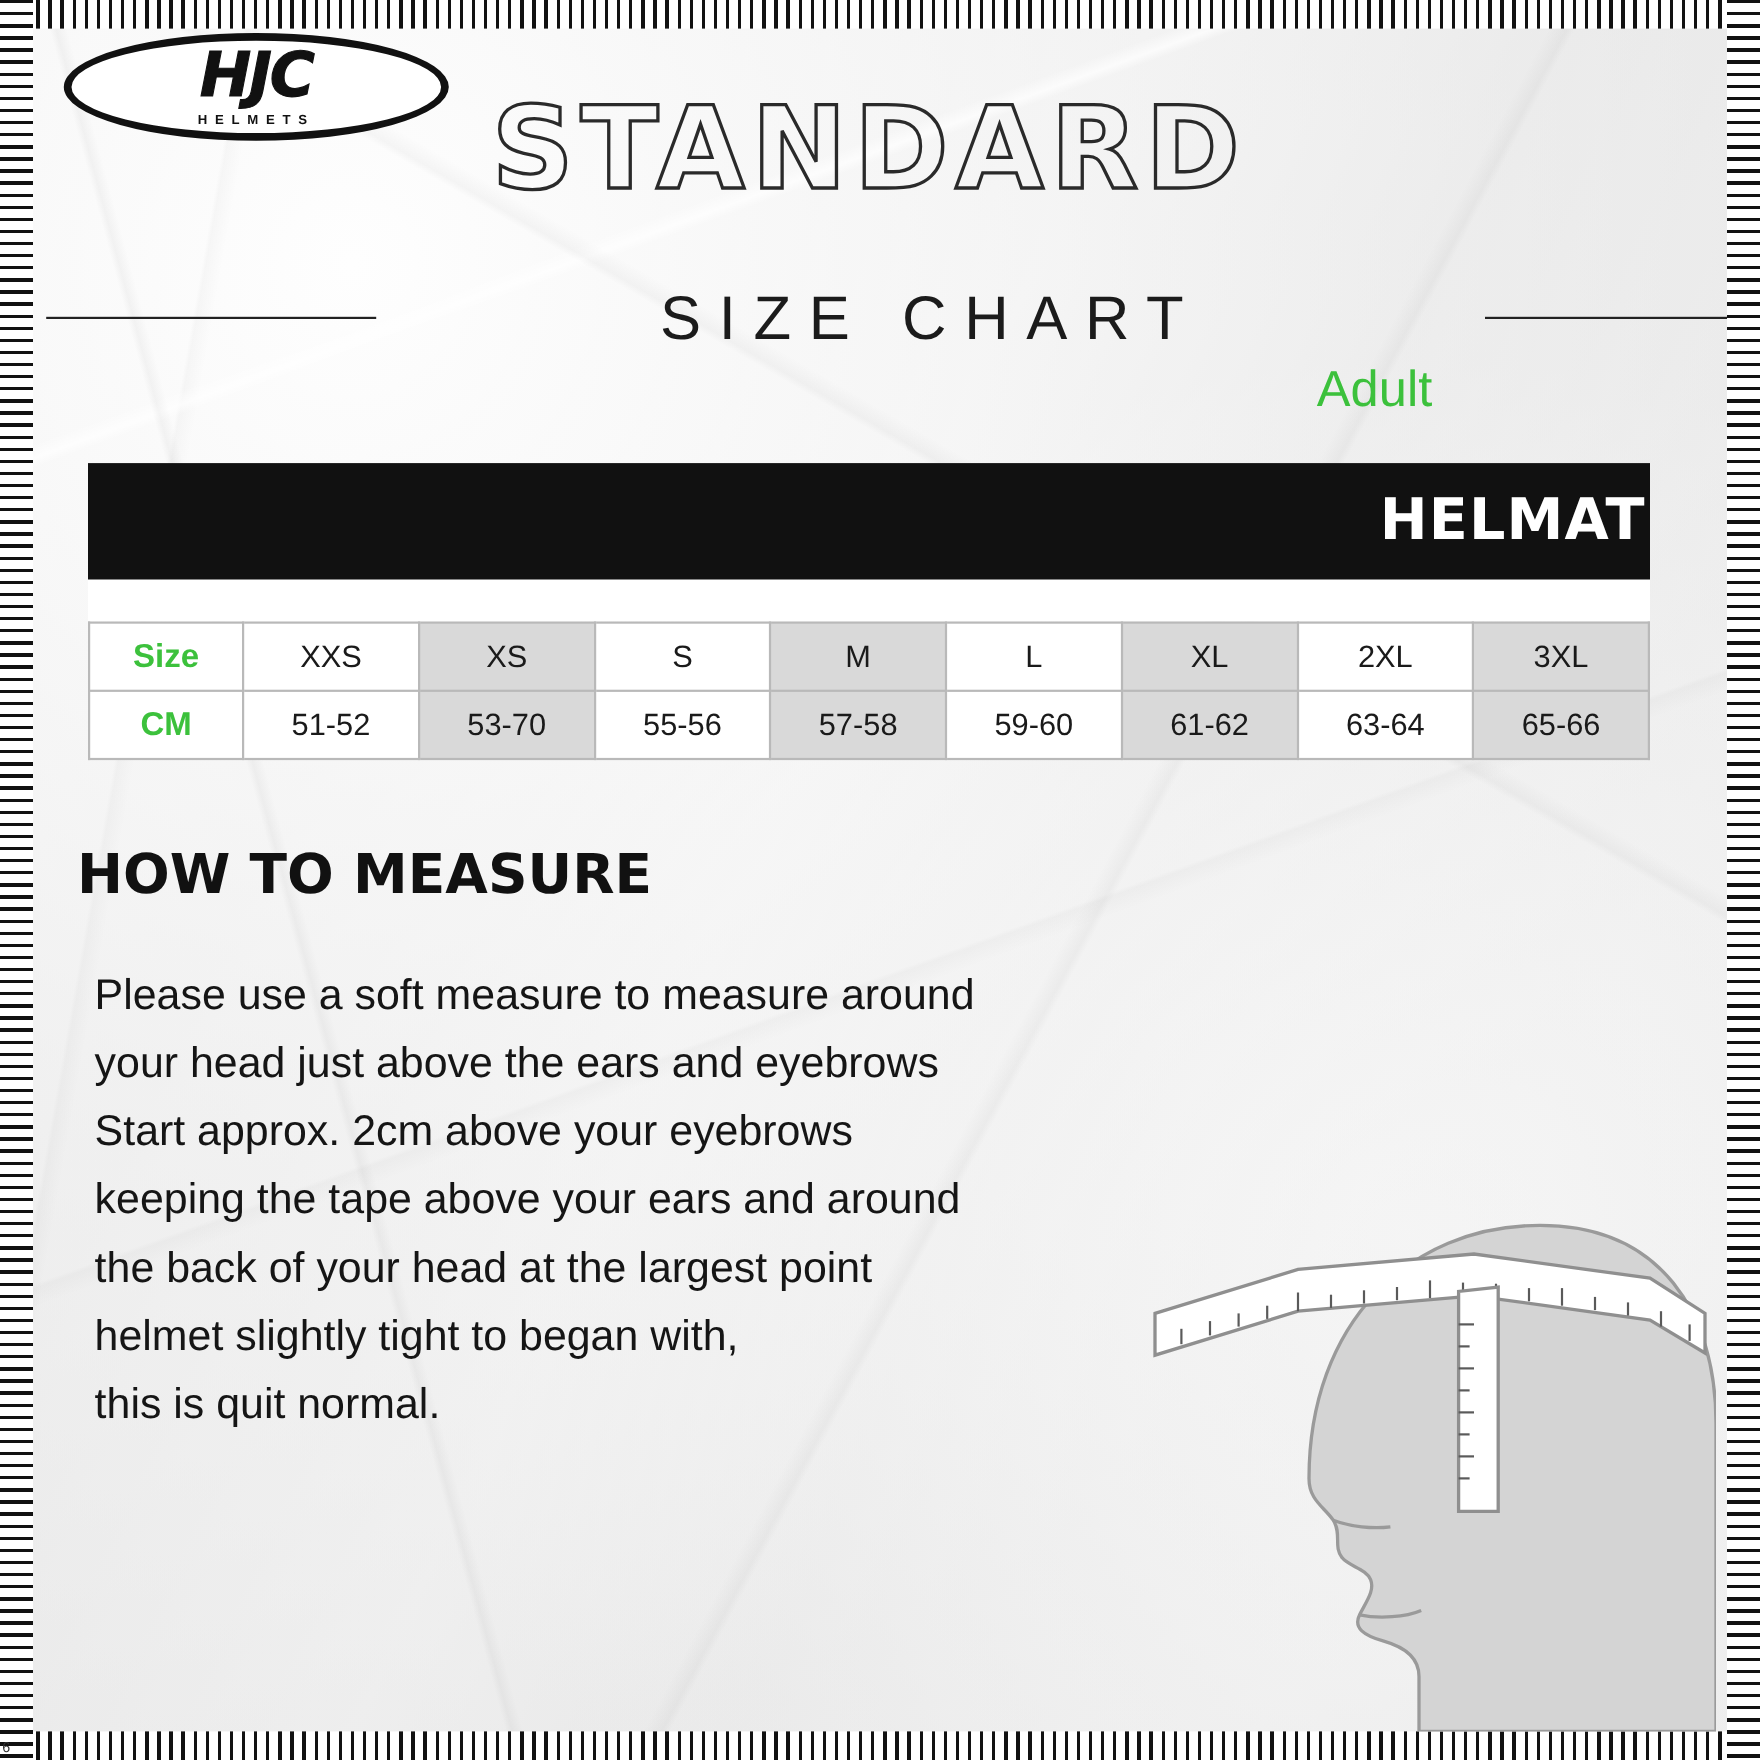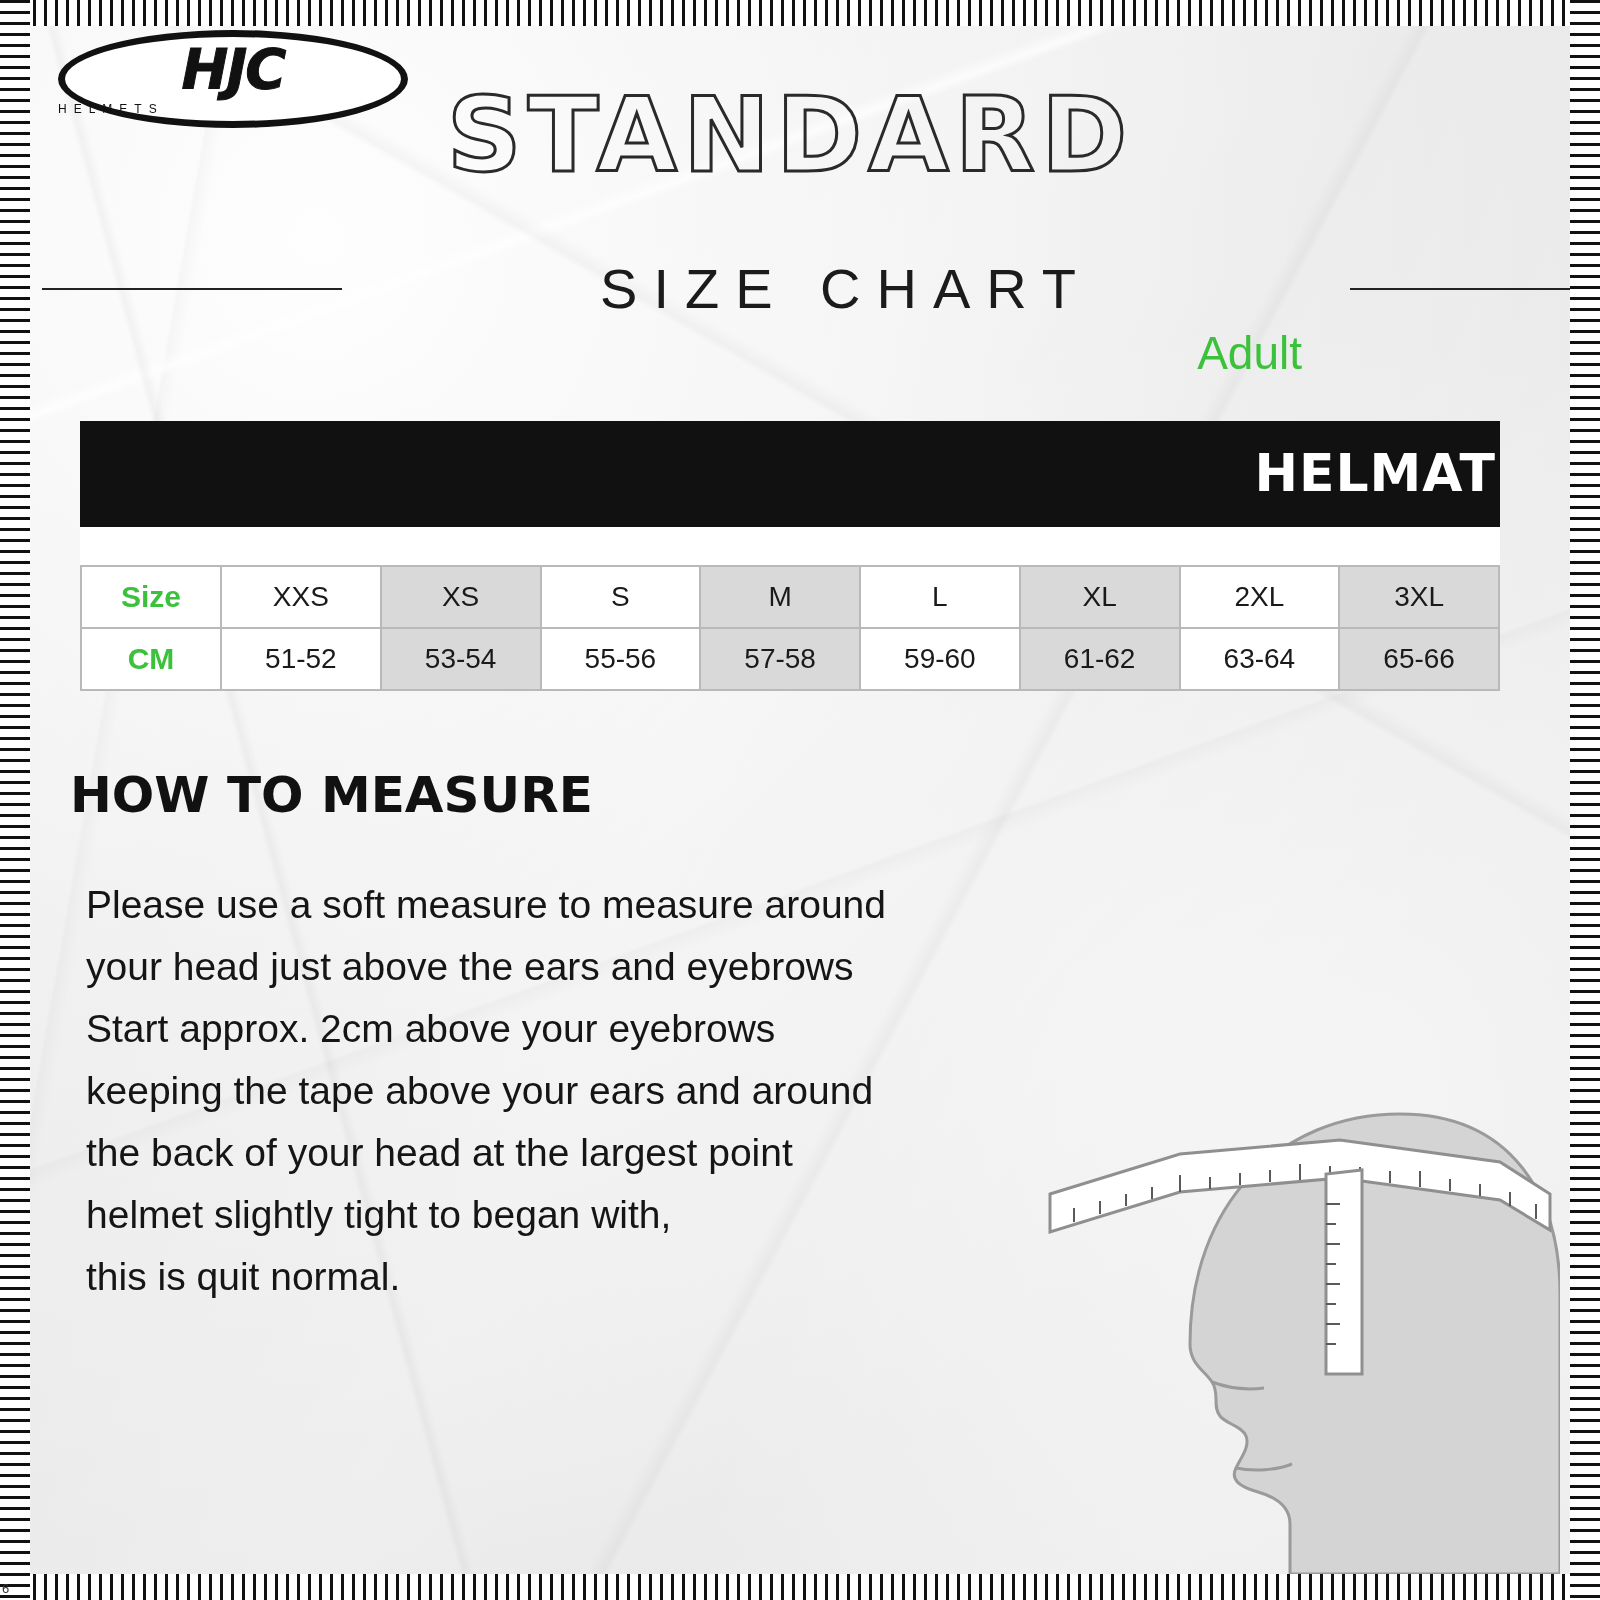--- a/index.html
+++ b/index.html
@@ -60,21 +60,22 @@
     position: absolute; left: 0; right: 0; top: 6px;
     text-align: center;
     font-family: "DejaVu Sans", sans-serif;
     font-weight: bold; font-style: italic;
     font-size: 56px; letter-spacing: -2px;
     color: #111;
     -webkit-text-stroke: 1px #111;
   }
   .logo-sub {
     position: absolute; left: 0; right: 0; bottom: 12px;
-    font-size: 12px; letter-spacing: 7px; color: #111; font-weight: normal;
+    text-align: center;
+    font-size: 12px; letter-spacing: 7px; color: #111; font-weight: bold;
   }
 
   
   .standard {
     position: absolute; left: 300px; top: 48px; width: 920px;
     text-align: center;
     font-family: "DejaVu Sans", sans-serif;
     font-size: 104px; font-weight: bold; letter-spacing: 6px;
     color: transparent;
     -webkit-text-stroke: 3px #2a2a2a;
@@ -180,21 +181,21 @@
             <td>S</td>
             <td class="shade">M</td>
             <td>L</td>
             <td class="shade">XL</td>
             <td>2XL</td>
             <td class="shade">3XL</td>
           </tr>
           <tr>
             <td class="lbl">CM</td>
             <td>51-52</td>
-            <td class="shade">53-54</td>
+            <td class="shade">53-70</td>
             <td>55-56</td>
             <td class="shade">57-58</td>
             <td>59-60</td>
             <td class="shade">61-62</td>
             <td>63-64</td>
             <td class="shade">65-66</td>
           </tr>
         </tbody>
       </table>
     </div>

